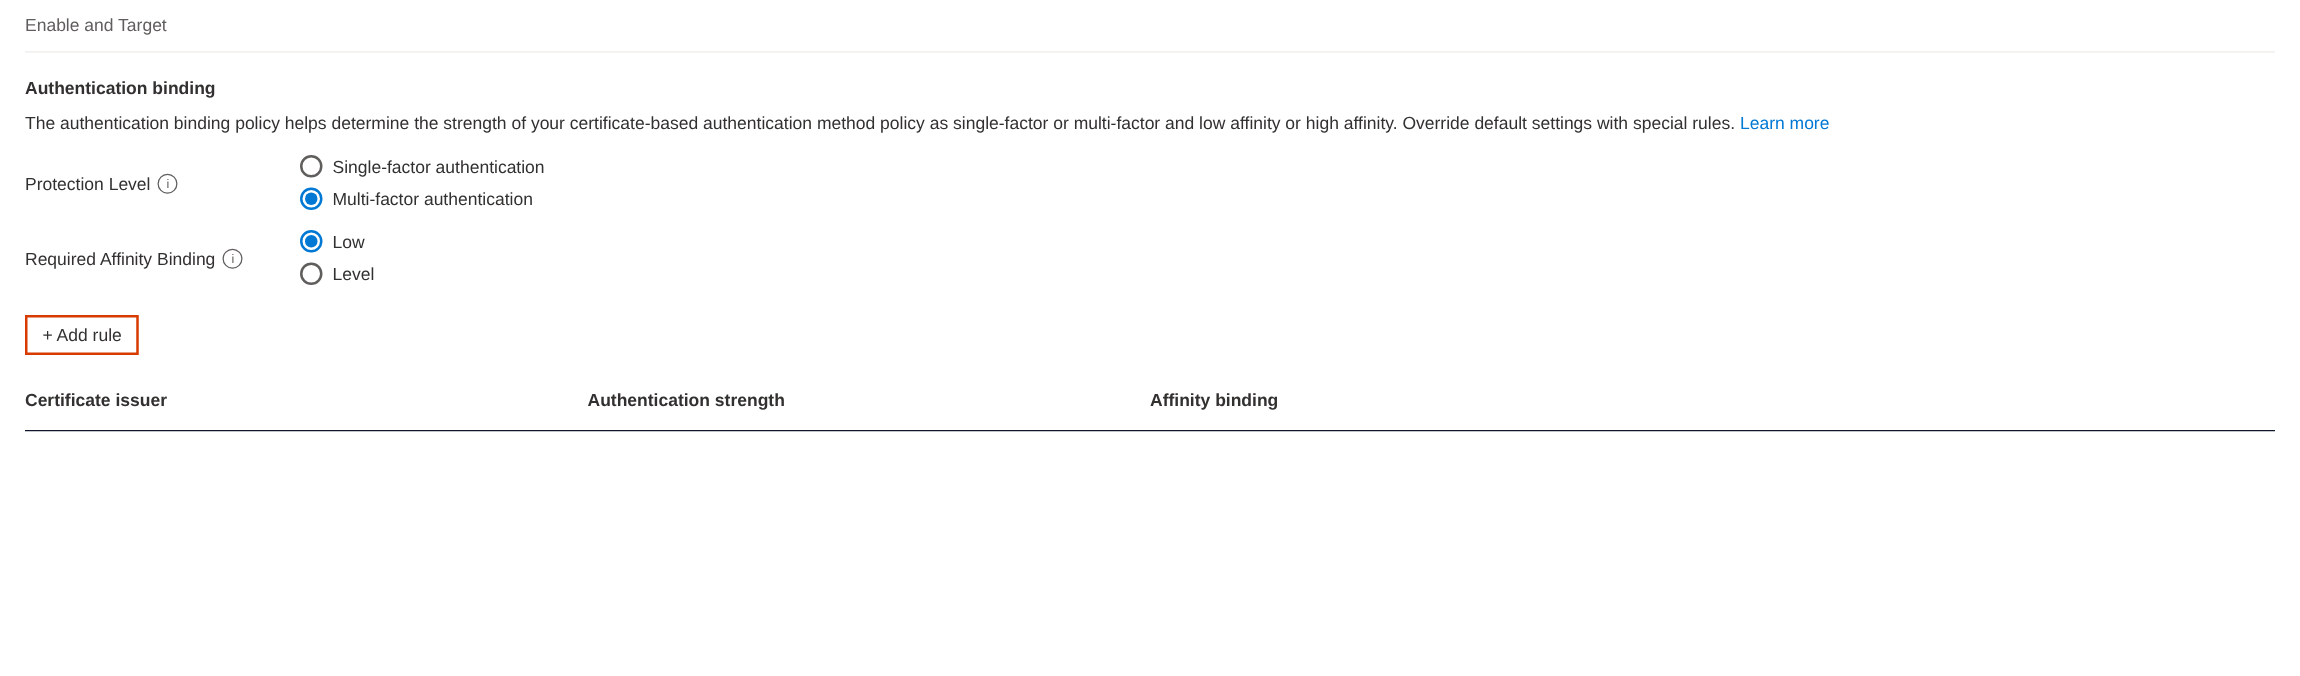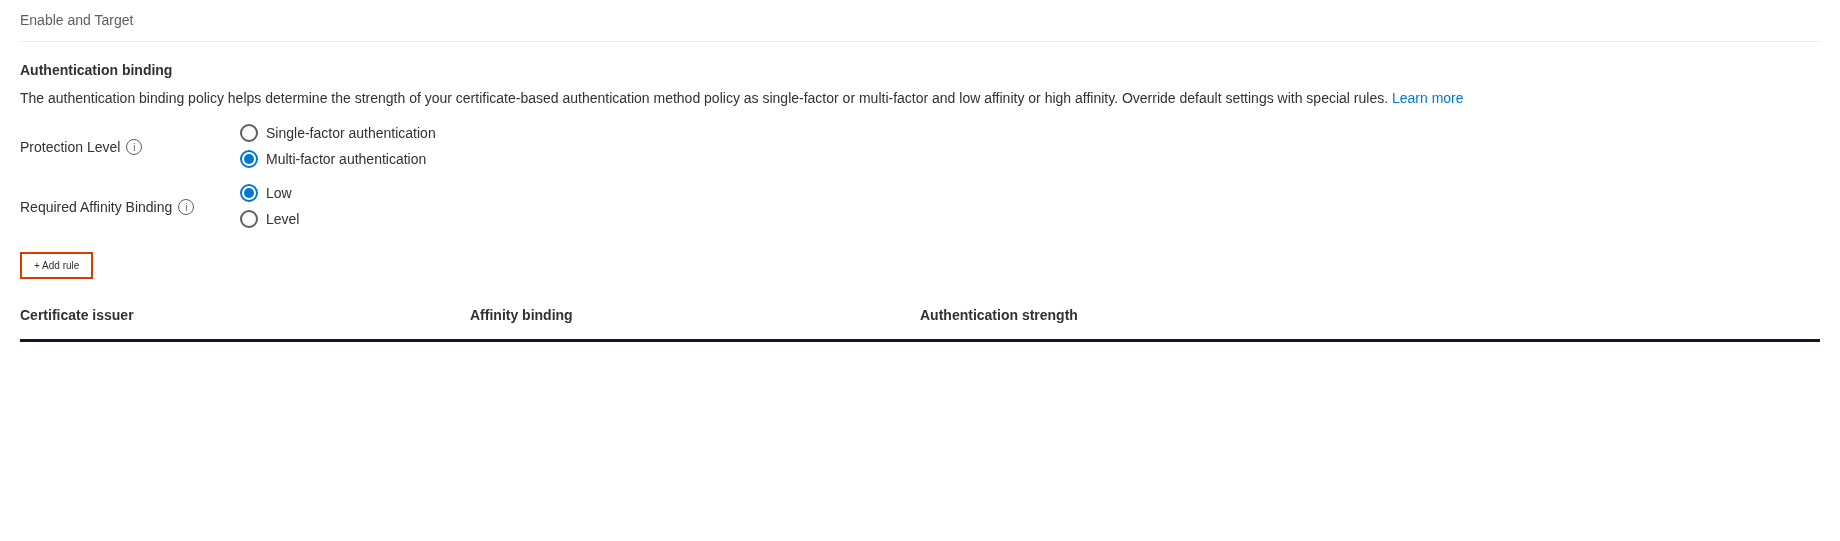--- a/index.html
+++ b/index.html
@@ -152,36 +152,36 @@
 
     
     .add-rule-btn {
       display: inline-flex;
       align-items: center;
       gap: 6px;
       padding: 6px 12px;
       border: 2px solid #d83b01;
       background: #ffffff;
       color: #323130;
-      font-size: 10px;
+      font-size: 14px;
       cursor: pointer;
       margin-top: 8px;
       margin-bottom: 20px;
       font-family: inherit;
     }
 
     
     .table-container {
       width: 100%;
     }
 
     .table-header {
       display: grid;
       grid-template-columns: 1fr 1fr 1fr 1fr;
-      border-bottom: 3px solid #0f172a;
+      border-bottom: 1px solid #0f172a;
       padding-bottom: 8px;
       margin-bottom: 4px;
     }
 
     .table-col-header {
       font-weight: 700;
       font-size: 14px;
       color: #323130;
       padding: 8px 0;
     }
@@ -247,18 +247,18 @@
     </div>
   </div>
 
   
   <button class="add-rule-btn">+ Add rule</button>
 
   
   <div class="table-container">
     <div class="table-header">
       <div class="table-col-header">Certificate issuer</div>
+      <div class="table-col-header">Authentication strength</div>
       <div class="table-col-header">Affinity binding</div>
-      <div class="table-col-header">Authentication strength</div>
     </div>
   </div>
 
 </div>
 
 </body></html>

